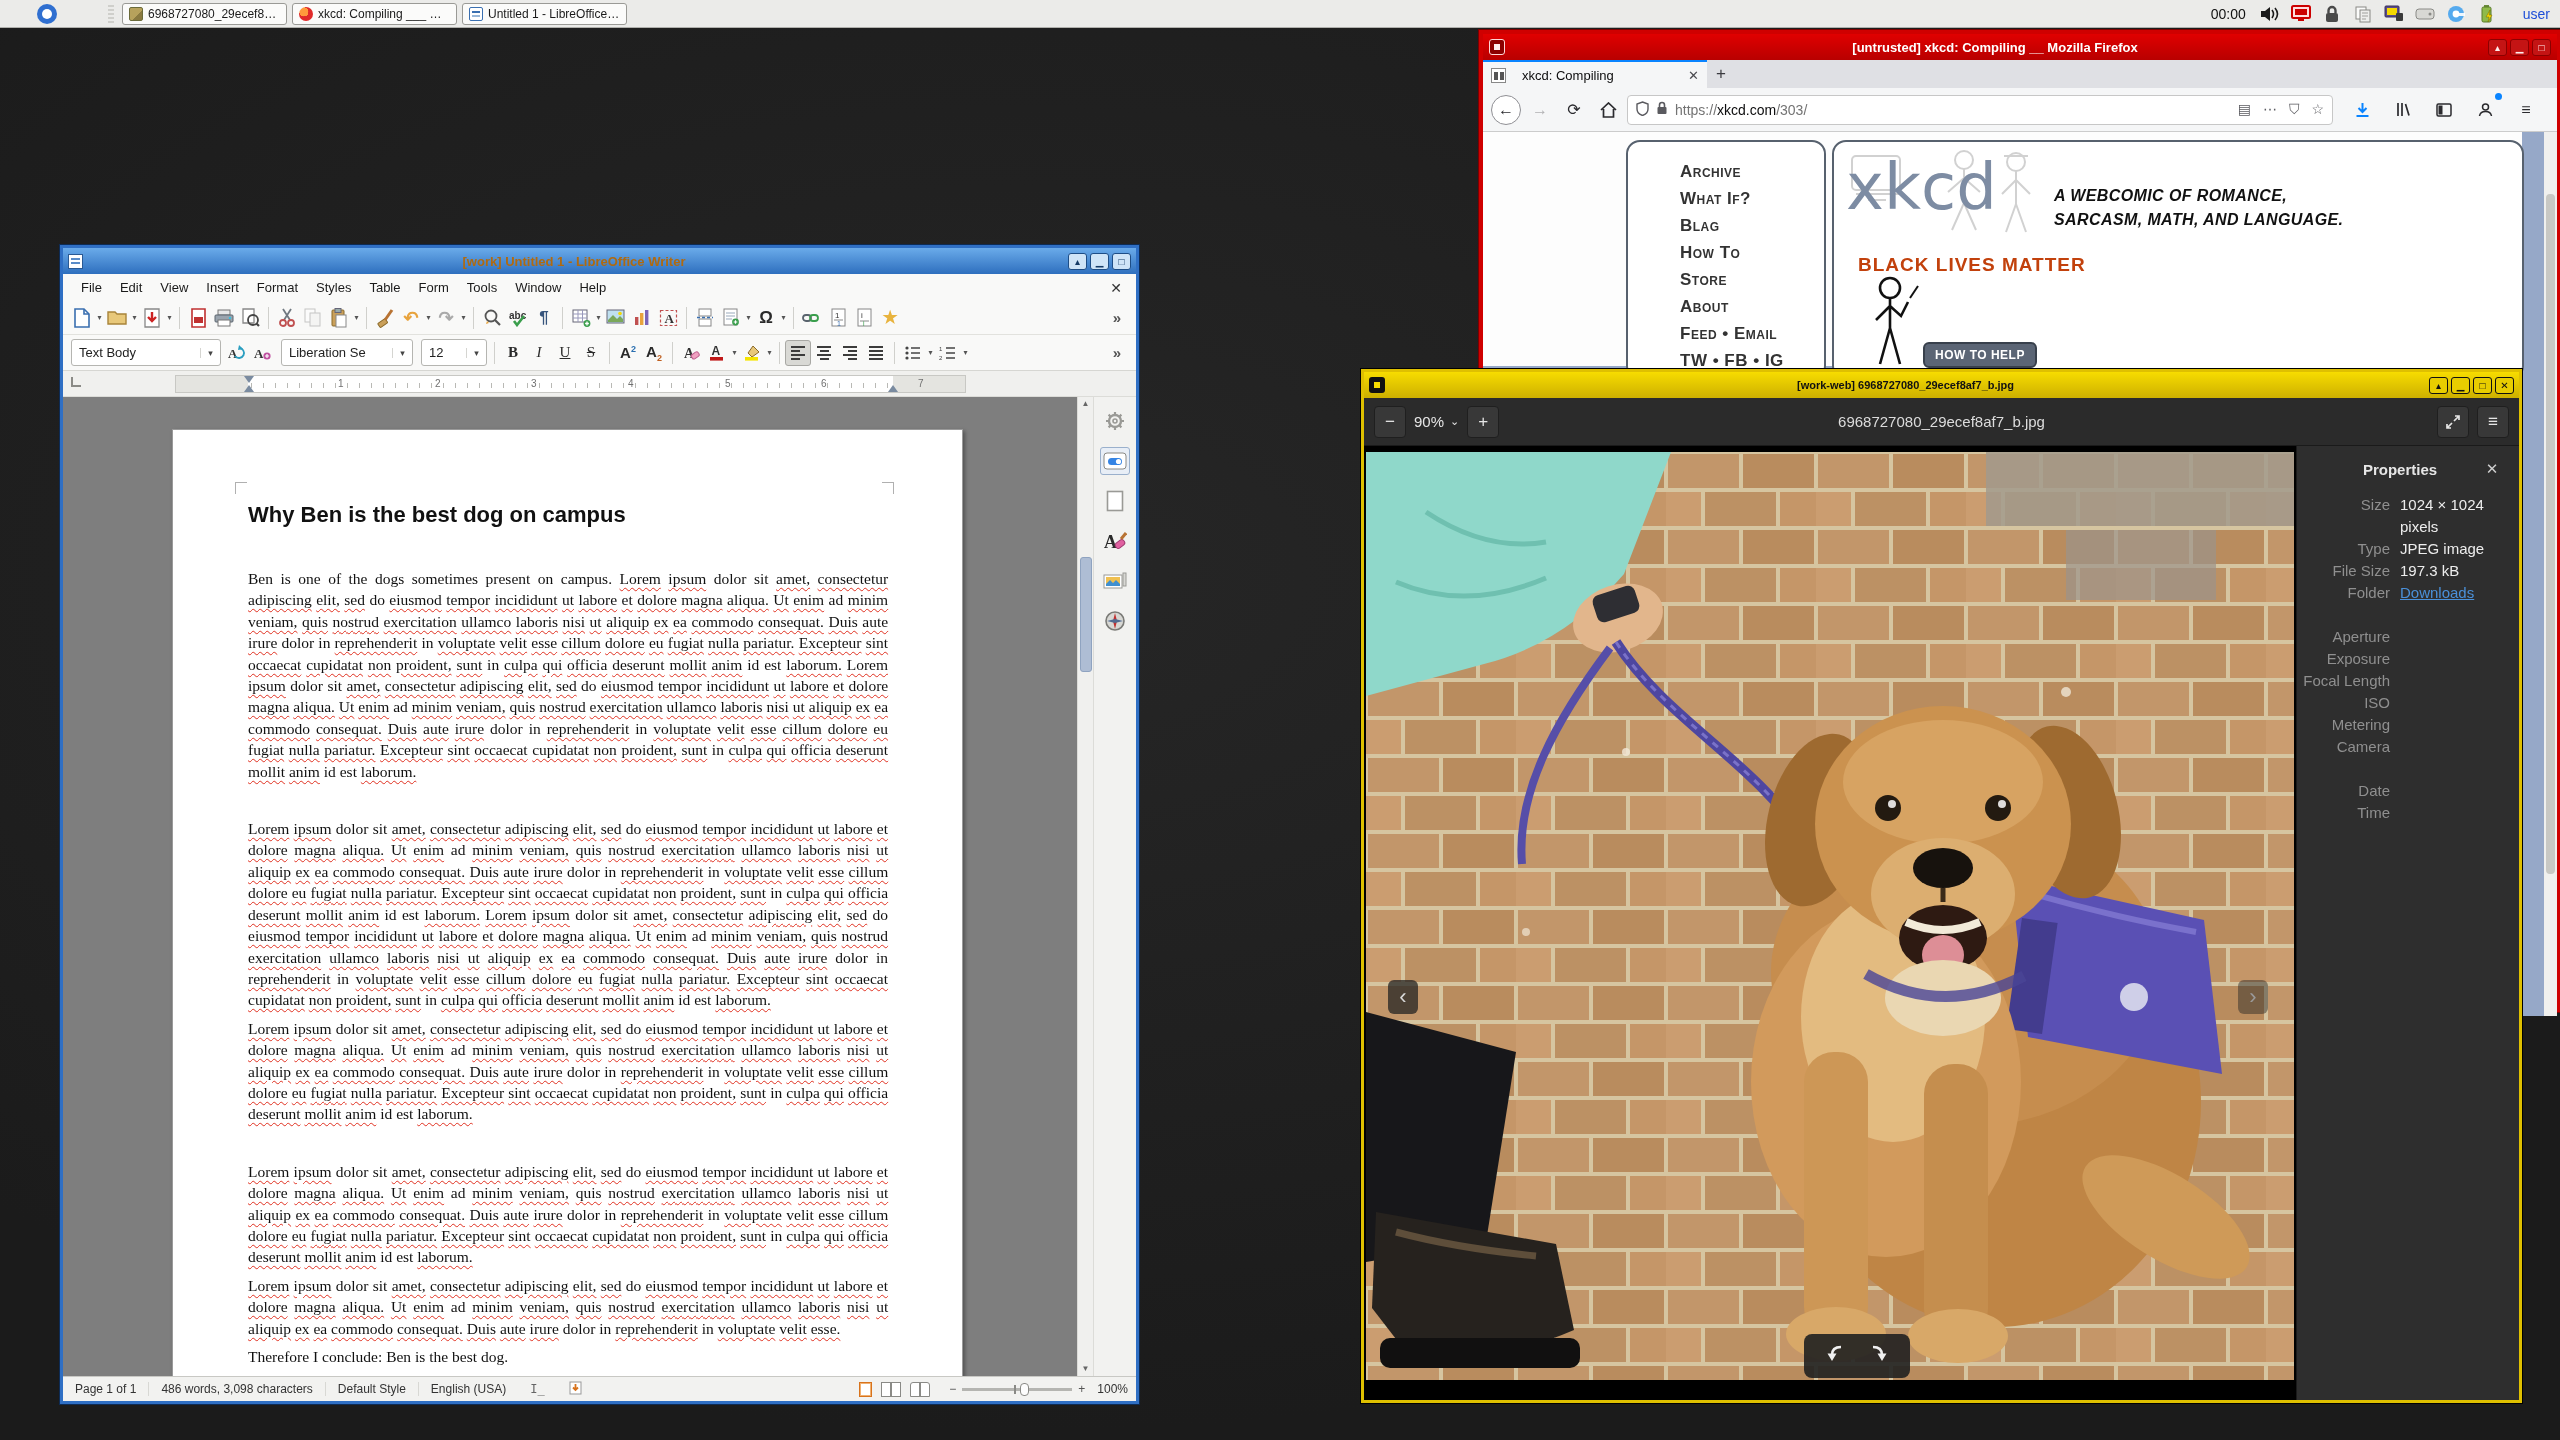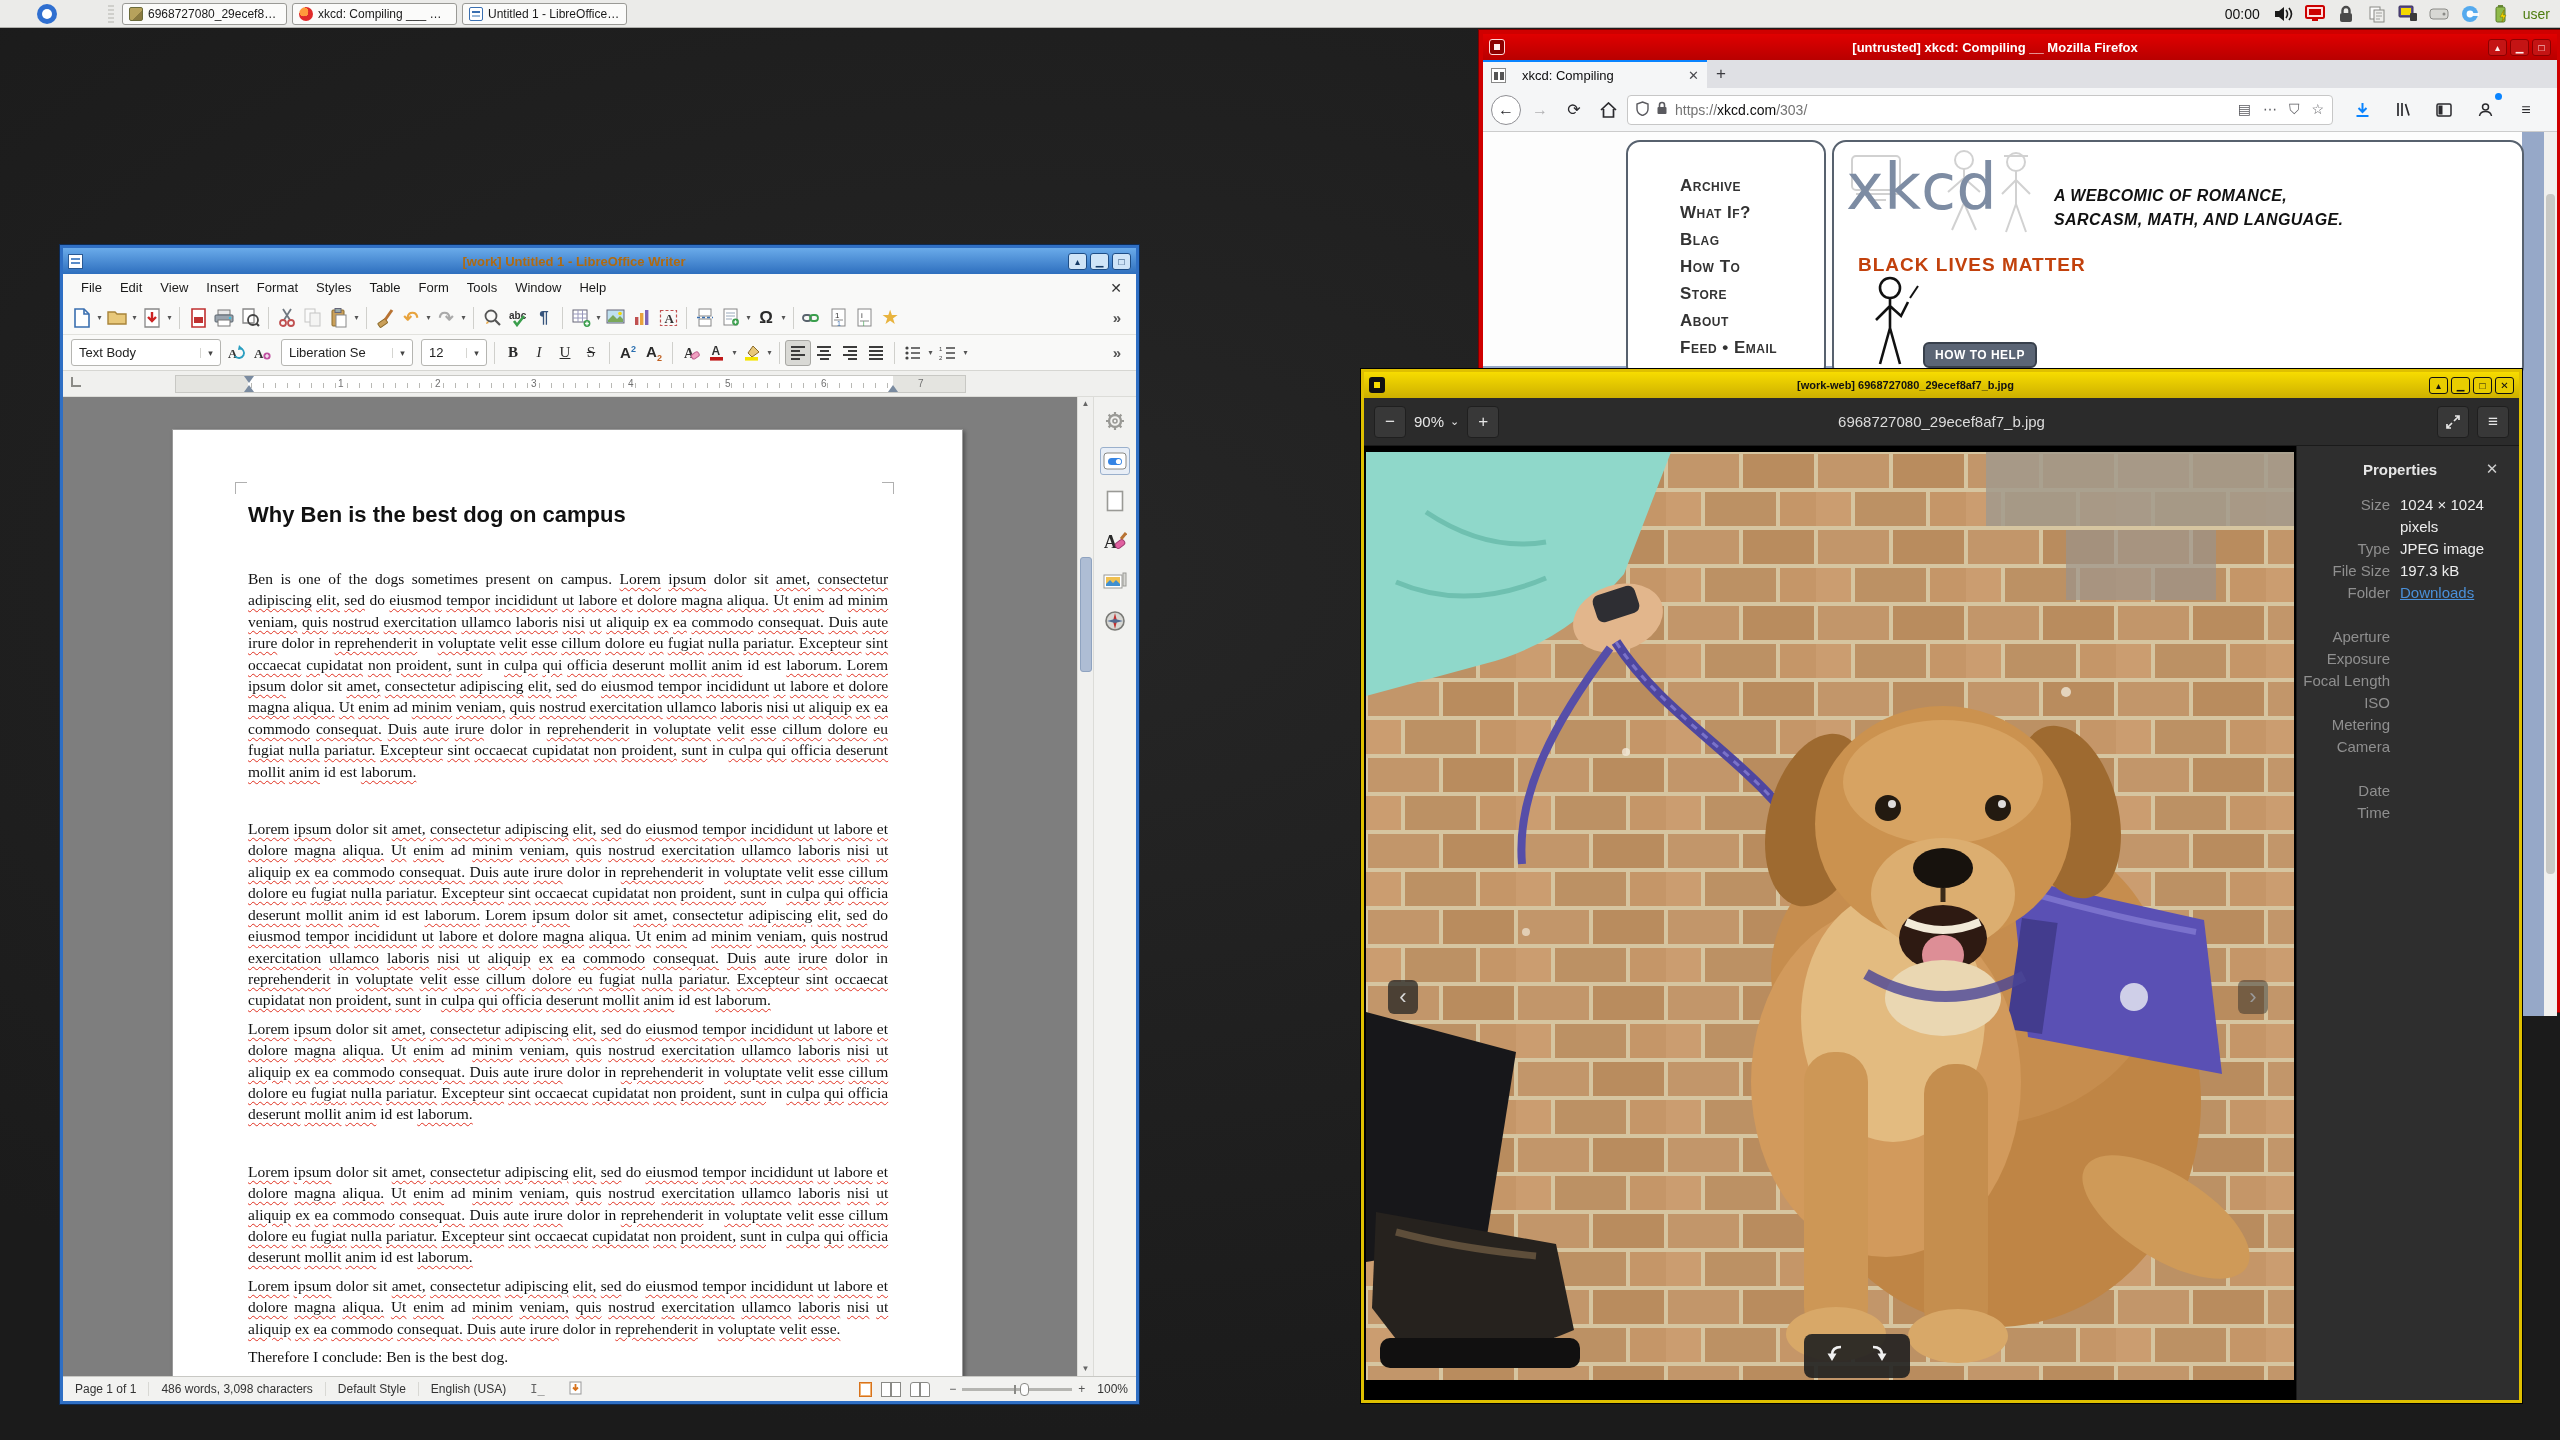--- a/index.html
+++ b/index.html
@@ -21,21 +21,21 @@
   white-space:nowrap; overflow:hidden; }
 .tbicon { width:14px; height:14px; flex:0 0 auto; border-radius:2px; }
 .tbicon.img { background:linear-gradient(135deg,#b7a25c 0 60%, #8a7a40 60%); border:1px solid #6b6b3a; }
 .tbicon.ffx { background:radial-gradient(circle at 35% 35%, #ff9a3c 0 35%, #e02a2a 36% 100%); border-radius:50%; }
 .tbicon.lo  { background:#fff; border:1px solid #3a6fb0; position:relative; }
 .tbicon.lo::after{ content:""; position:absolute; left:2px; top:3px; right:2px; height:2px; background:#3a6fb0; box-shadow:0 4px 0 #9ab8d8; }
 .tblabel { overflow:hidden; text-overflow:ellipsis; }
 #tray { margin-left:auto; display:flex; align-items:center; gap:9px; padding-right:10px; }
 #clock { font-size:14px; color:#111; margin-right:4px; }
 .tico { width:22px; height:20px; display:flex; align-items:center; justify-content:center; }
-#trayuser { font-size:14px; color:#4d7c0f; margin-left:2px; }
+#trayuser { font-size:14px; color:#1d4ed8; margin-left:16px; }
 
 
 .window { position:absolute; }
 .tbarbtn { width:19px; height:17px; border-radius:3px; font-size:10px; line-height:15px; text-align:center; }
 
 
 #firefox { left:1479px; top:30px; width:1082px; height:982px; border:4px solid #cf0000; outline:1px solid #7c0000; background:#f5f6f7; }
 #ff-title { height:26px; background:linear-gradient(#e00000,#b80000); display:flex; align-items:center; padding:0 6px; }
 #ff-title .wicon { width:16px; height:16px; border-radius:3px; background:#8c0000; border:1px solid #ffd7d7; position:relative; }
 #ff-title .wicon::after{ content:""; position:absolute; left:4px; top:4px; width:6px; height:6px; background:#ffecec; }
@@ -56,21 +56,21 @@
 #urlbar .dim { color:#737373; }
 #urlbar .host { color:#0c0c0d; }
 .uico { color:#5a5a5f; font-size:13px; }
 .urlright { margin-left:auto; display:flex; gap:12px; color:#5a5a5f; font-size:14px; }
 #ff-right { display:flex; gap:11px; margin-left:10px; align-items:center; }
 .acct { position:relative; }
 .acct .dot { position:absolute; right:-2px; top:-2px; width:7px; height:7px; border-radius:50%; background:#0a84ff; }
 #ff-content { position:relative; height:884px; background:#96a8c8; overflow:hidden; }
 #xkcd-whitepane { position:absolute; left:0; top:0; width:1039px; height:234px; background:#fdfdfd; }
 .xbox { position:absolute; top:8px; background:#fff; border:2px solid #57616e; border-radius:14px; }
-#xkcd-nav { left:143px; width:200px; height:240px; padding:30px 0 0 52px; }
+#xkcd-nav { left:143px; width:200px; height:240px; padding:16px 0 0 52px; }
 #xkcd-nav .xnav { display:block; font-weight:bold; font-size:17px; color:#333; line-height:27px; font-variant:small-caps; letter-spacing:.5px; }
 #xkcd-logobox { left:349px; width:692px; height:240px; }
 #xkcd-logo { position:absolute; left:12px; top:8px; font-size:64px; color:#7d8ca3; font-family:"DejaVu Sans",sans-serif; }
 .sketch { position:absolute; color:#c9c9c9; font-size:13px; }
 #xkcd-tagline { position:absolute; left:220px; top:42px; font-style:italic; font-weight:bold; font-size:16px; line-height:24px; color:#111; letter-spacing:.4px; }
 #xkcd-blm { position:absolute; left:24px; top:112px; font-weight:bold; font-size:19px; letter-spacing:1px; color:#c2410c; }
 #blm-figure { position:absolute; left:34px; top:134px; }
 #xkcd-help { position:absolute; left:89px; top:200px; background:#5b6575; color:#fff; font-weight:bold; font-size:12px;
   padding:4px 10px; border-radius:6px; border:2px solid #38404c; letter-spacing:.5px; }
 #ff-scroll { position:absolute; right:0; top:0; width:13px; height:884px; background:#f0f0ee; }

